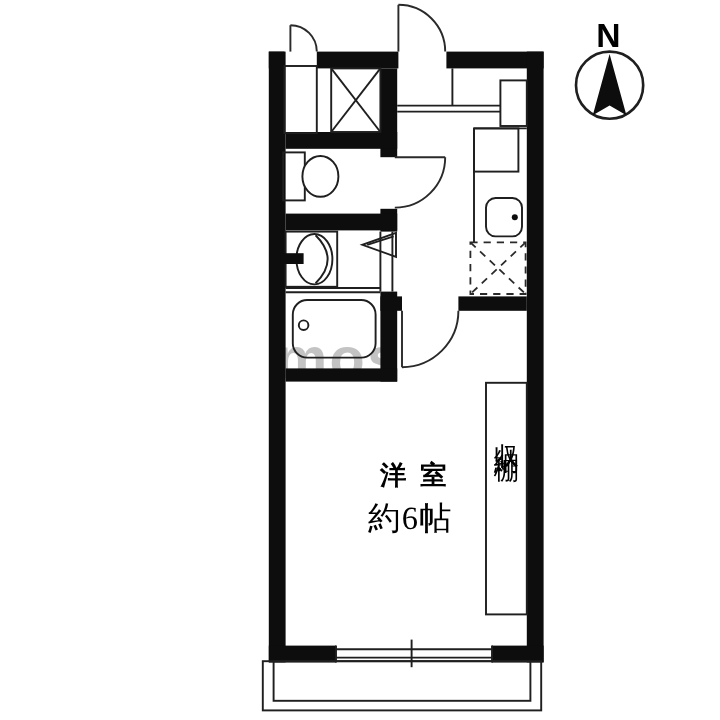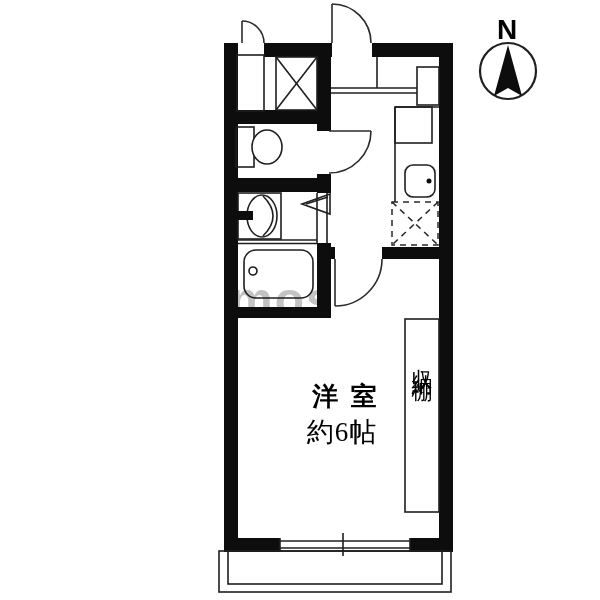--- a/index.html
+++ b/index.html
@@ -4,21 +4,21 @@
 <style>
   html,body{margin:0;padding:0;background:#ffffff;}
   .plan{
     position:relative;width:600px;height:600px;background:#ffffff;
     overflow:hidden;font-family:"Liberation Serif", serif;
   }
   .plan svg{position:absolute;left:0;top:0;z-index:1;}
   .label{position:absolute;z-index:2;color:#000;white-space:nowrap;}
   .room-name{
     left:346px;top:396px;transform:translate(-50%,-50%);
-    font-size:26px;font-weight:700;letter-spacing:3px;
+    font-size:22px;font-weight:700;letter-spacing:3px;
   }
   .room-size{
     left:342px;top:432px;transform:translate(-50%,-50%);
     font-size:27px;font-weight:400;letter-spacing:1px;
   }
   .storage-label{
     left:422px;top:352px;transform:translateX(-50%);
     writing-mode:vertical-rl;text-orientation:upright;
     font-size:21px;letter-spacing:6px;
   }

